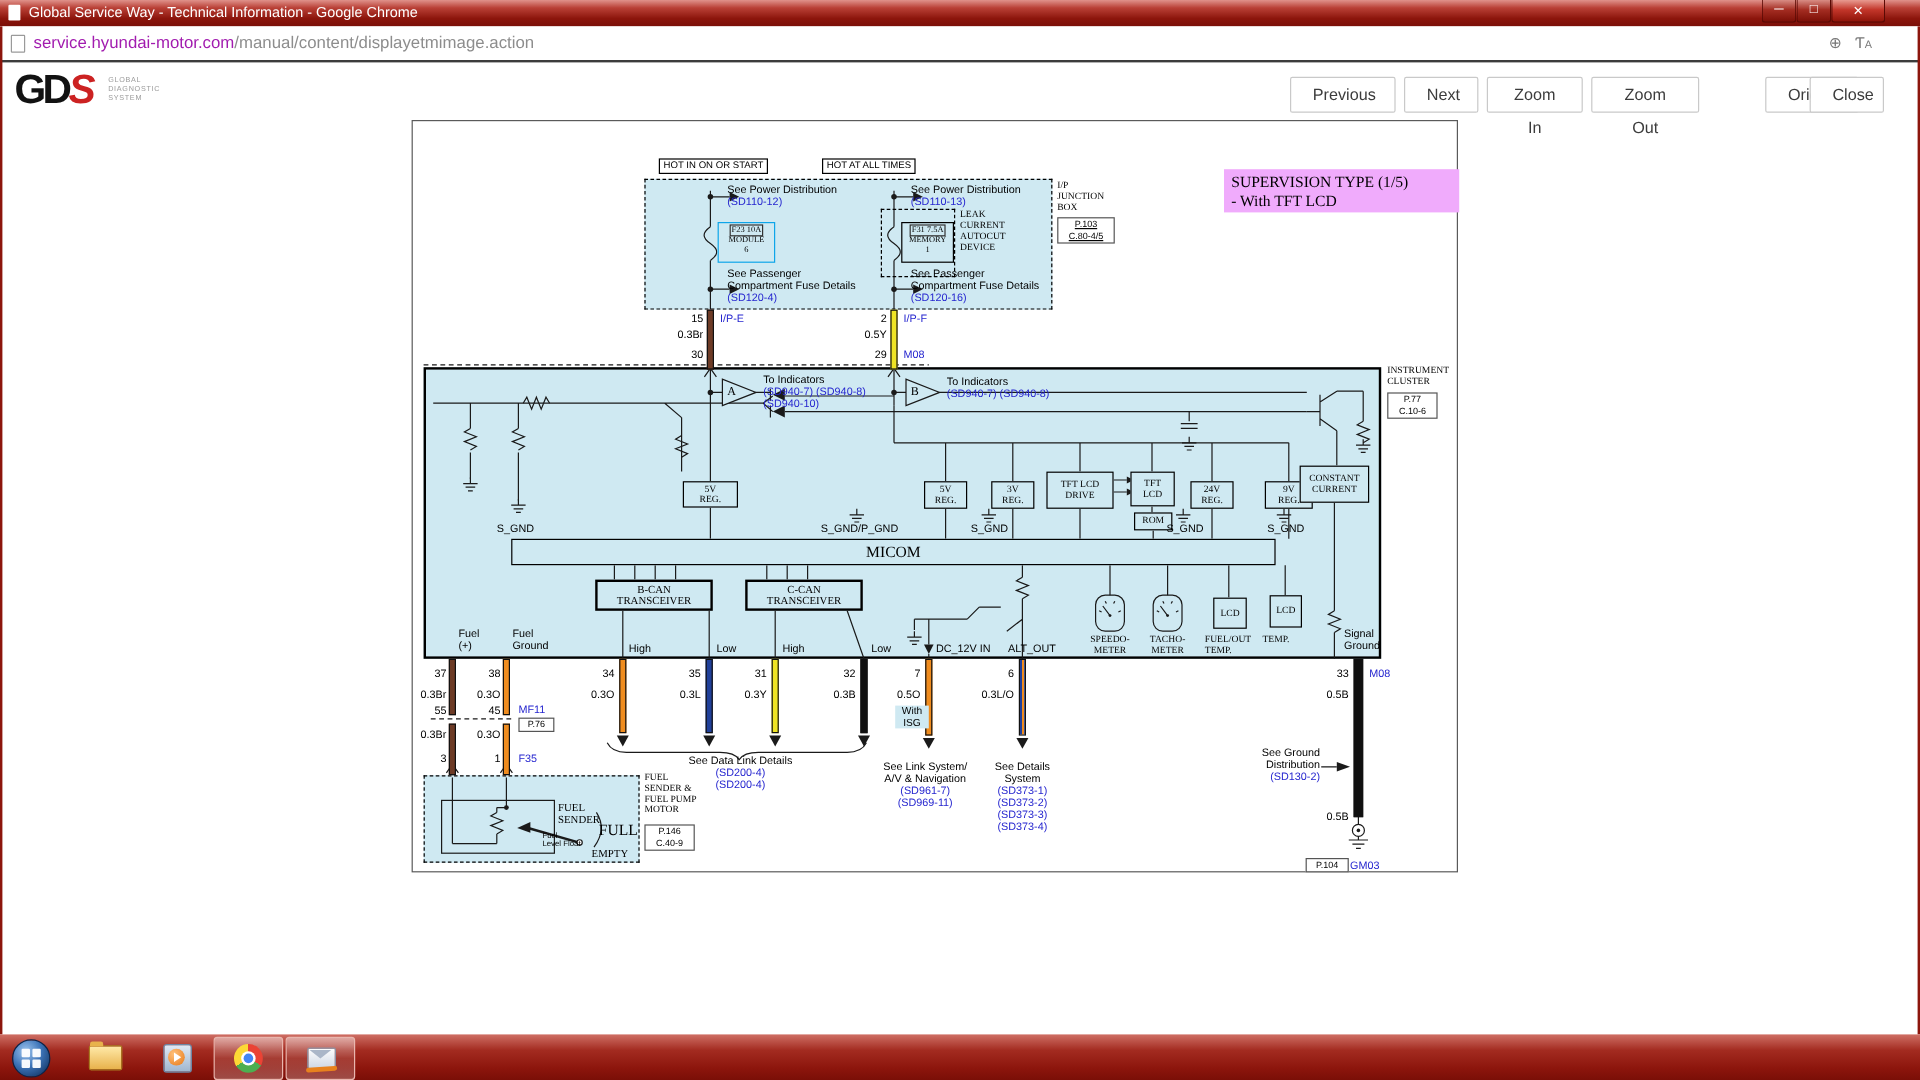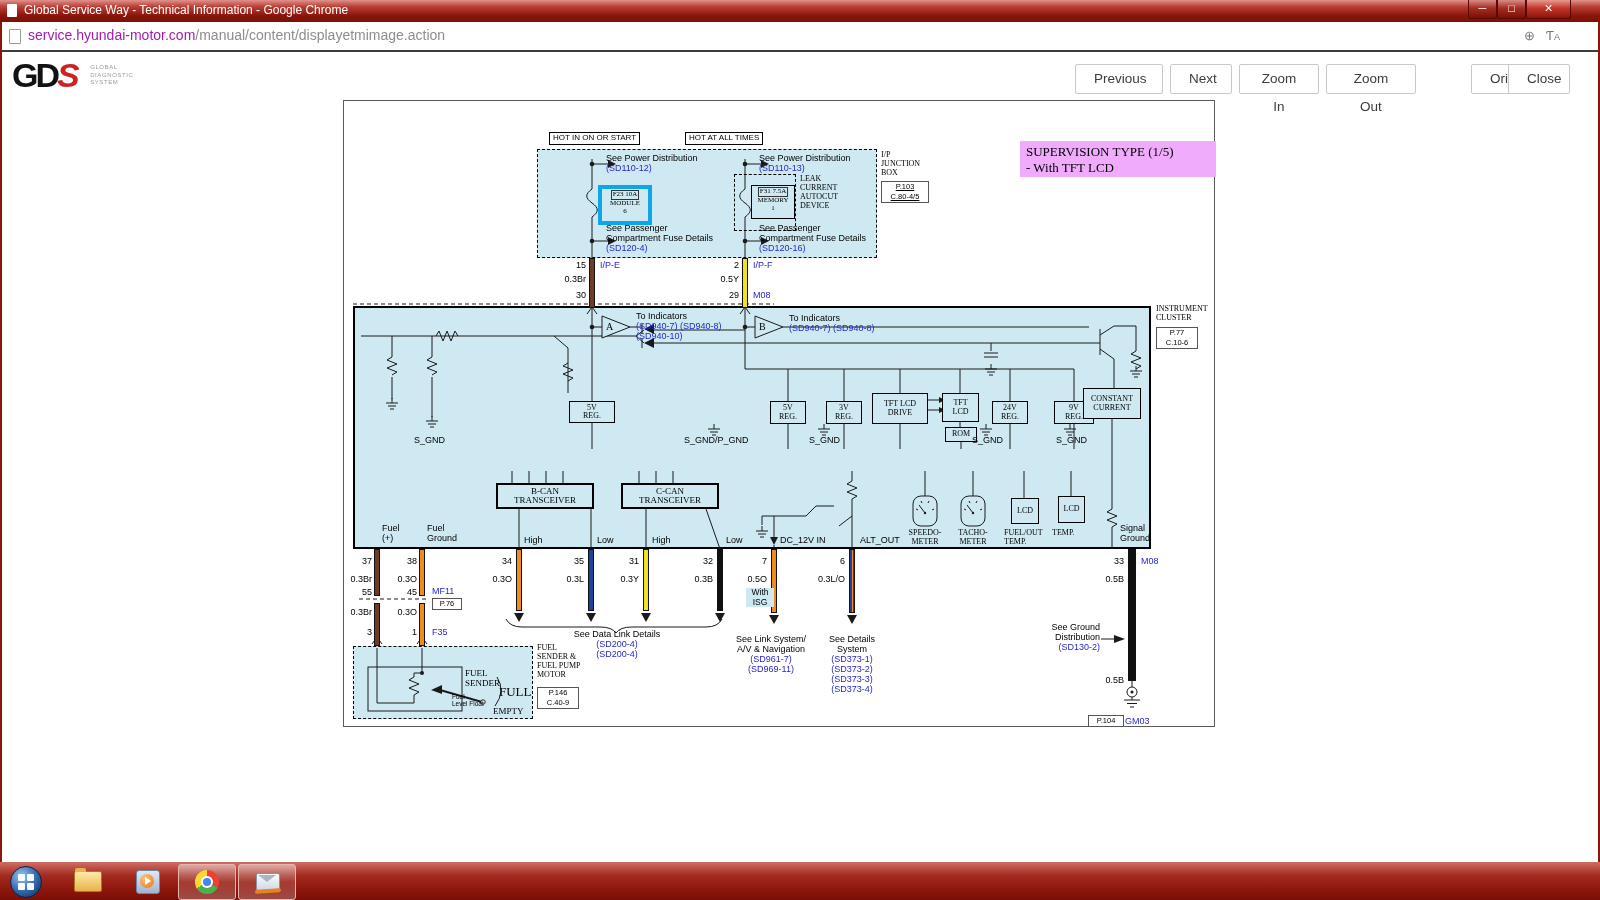--- a/index.html
+++ b/index.html
@@ -210,21 +210,21 @@
   <div class="wire" style="left:299px;top:448px;height:62px;background:#efe424;"></div>
   <div class="wire" style="left:373px;top:448px;height:62px;background:#101010;"></div>
   <div class="wire" style="left:427px;top:448px;height:64px;background:#f08c1e;"></div>
   <div class="wire" style="left:505px;top:448px;height:64px;background:linear-gradient(90deg,#20409a 0 1.5px,#f08c1e 1.5px 3px,#20409a 3px 5px);"></div>
   <div class="wire" style="left:784px;top:448px;width:8px;height:132px;background:#101010;"></div>
 
   <div class="dl" style="left:205px;top:31px;border:1px solid #000;padding:1px 3px;font-size:8px;background:#fff;">HOT IN ON OR START</div>
   <div class="dl" style="left:341px;top:31px;border:1px solid #000;padding:1px 3px;font-size:8px;background:#fff;">HOT AT ALL TIMES</div>
   <div class="dl" style="left:262px;top:52px;"><span>See Power Distribution</span><br><span class="ref">(SD110-12)</span></div>
   <div class="dl" style="left:415px;top:52px;"><span>See Power Distribution</span><br><span class="ref">(SD110-13)</span></div>
-  <div class="dl ser ctr" style="left:254px;top:84px;width:46px;height:32px;border:4px solid #0ea5e9;font-size:7px;background:#cfe9f2;">
+  <div class="dl ser ctr" style="left:254px;top:84px;width:46px;height:32px;border:1px solid #0ea5e9;font-size:7px;background:#cfe9f2;">
     <span style="display:inline-block;border:1px solid #333;padding:0 1px;margin-top:1px;">F23 10A</span>
     <span style="display:block">MODULE</span>
     <span style="display:block">6</span>
   </div>
   <div class="dl ser ctr" style="left:407px;top:84px;width:42px;height:32px;border:1px solid #000;font-size:7px;background:#cfe9f2;">
     <span style="display:inline-block;border:1px solid #333;padding:0 1px;margin-top:1px;">F31 7.5A</span>
     <span style="display:block">MEMORY</span>
     <span style="display:block">1</span>
   </div>
   <div class="dl ser" style="left:456px;top:74px;font-size:8px;">
@@ -292,20 +292,21 @@
       <span style="width:24px;">9V REG.</span>
     </div>
   <div class="bx" style="left:739px;top:287px;width:58px;height:31px;">
       <span style="width:54px;">CONSTANT CURRENT</span>
     </div>
   <div class="dl" style="left:340px;top:334px;">S_GND/P_GND</div>
   <div class="dl" style="left:465px;top:334px;">S_GND</div>
   <div class="dl" style="left:628px;top:334px;">S_GND</div>
   <div class="dl" style="left:712px;top:334px;">S_GND</div>
 
+  <div class="bx ser" style="left:82px;top:348px;width:637px;height:22px;font-size:13px;">MICOM</div>
   <div class="bx" style="left:152px;top:382px;width:98px;height:26px;border-width:2px;font-size:9px;">
       <span style="width:80px;">B-CAN TRANSCEIVER</span>
     </div>
   <div class="bx" style="left:277px;top:382px;width:98px;height:26px;border-width:2px;font-size:9px;">
       <span style="width:80px;">C-CAN TRANSCEIVER</span>
     </div>
 
   <div class="dl ser ctr" style="left:555px;top:428px;width:52px;font-size:8px;">
       <span style="display:block">SPEEDO-</span>
       <span style="display:block">METER</span>
@@ -322,21 +323,21 @@
     </div>
   <div class="dl ser" style="left:708px;top:428px;font-size:8px;">TEMP.</div>
 
   <div class="dl" style="left:38px;top:422px;"><span>Fuel</span><br><span>(+)</span></div>
   <div class="dl" style="left:83px;top:422px;"><span>Fuel</span><br><span>Ground</span></div>
   <div class="dl" style="left:180px;top:434px;">High</div>
   <div class="dl" style="left:253px;top:434px;">Low</div>
   <div class="dl" style="left:308px;top:434px;">High</div>
   <div class="dl" style="left:382px;top:434px;">Low</div>
   <div class="dl" style="left:436px;top:434px;">DC_12V IN</div>
-  <div class="dl" style="left:496px;top:434px;margin-left:20px;">ALT_OUT</div>
+  <div class="dl" style="left:496px;top:434px;">ALT_OUT</div>
   <div class="dl" style="left:776px;top:422px;"><span>Signal</span><br><span>Ground</span></div>
 
   <div class="dl ra" style="left:8px;top:455px;width:20px;">37</div>
   <div class="dl ra" style="left:53px;top:455px;width:20px;">38</div>
   <div class="dl ra" style="left:2px;top:473px;width:26px;">0.3Br</div>
   <div class="dl ra" style="left:47px;top:473px;width:26px;">0.3O</div>
   <div class="dl ra" style="left:8px;top:486px;width:20px;">55</div>
   <div class="dl ra" style="left:53px;top:486px;width:20px;">45</div>
   <div class="dl ref" style="left:88px;top:485px;">MF11</div>
   <div class="pbx" style="left:88px;top:497px;width:26px;">P.76</div>

